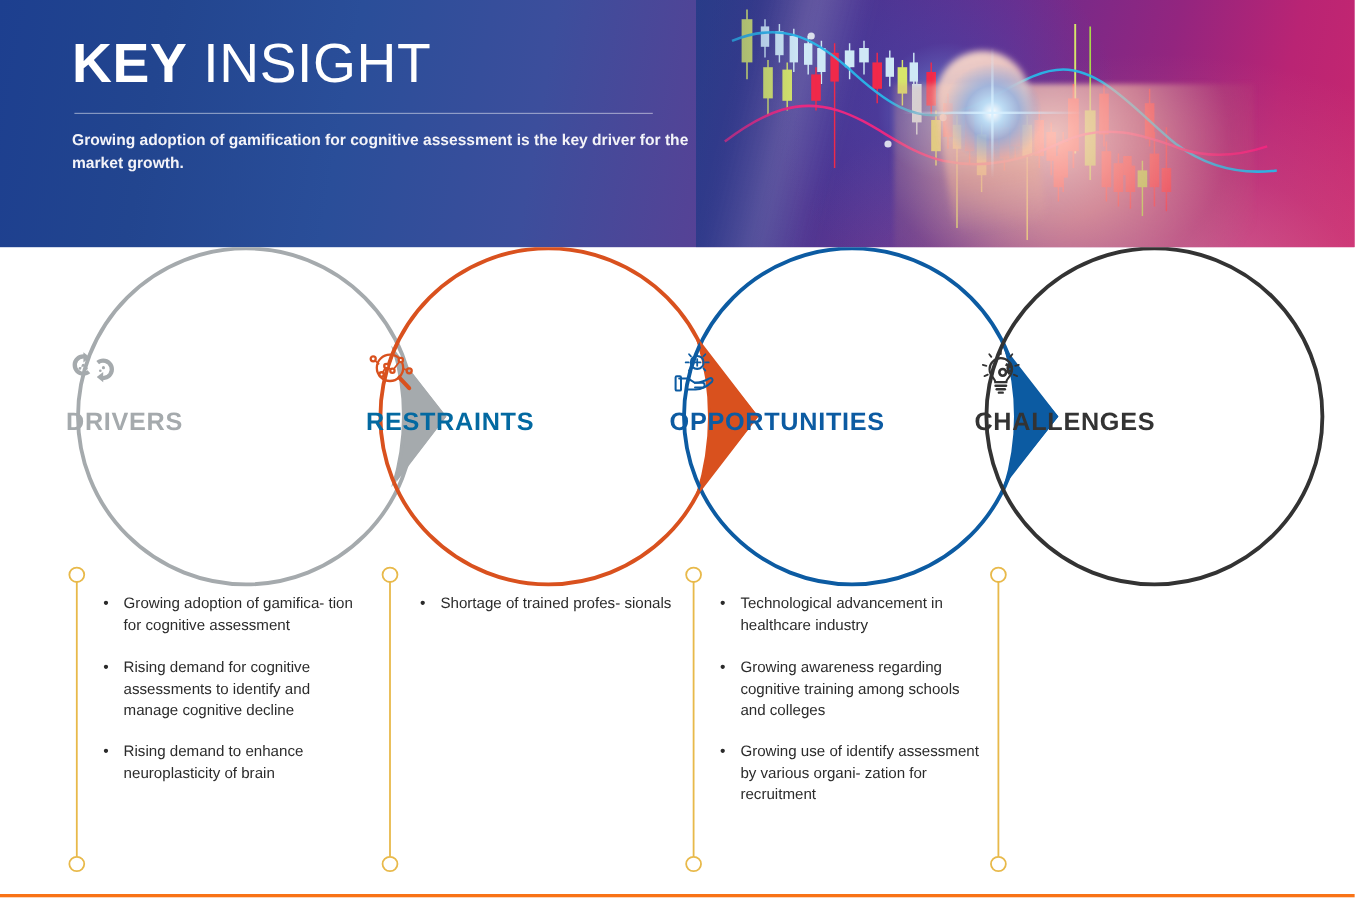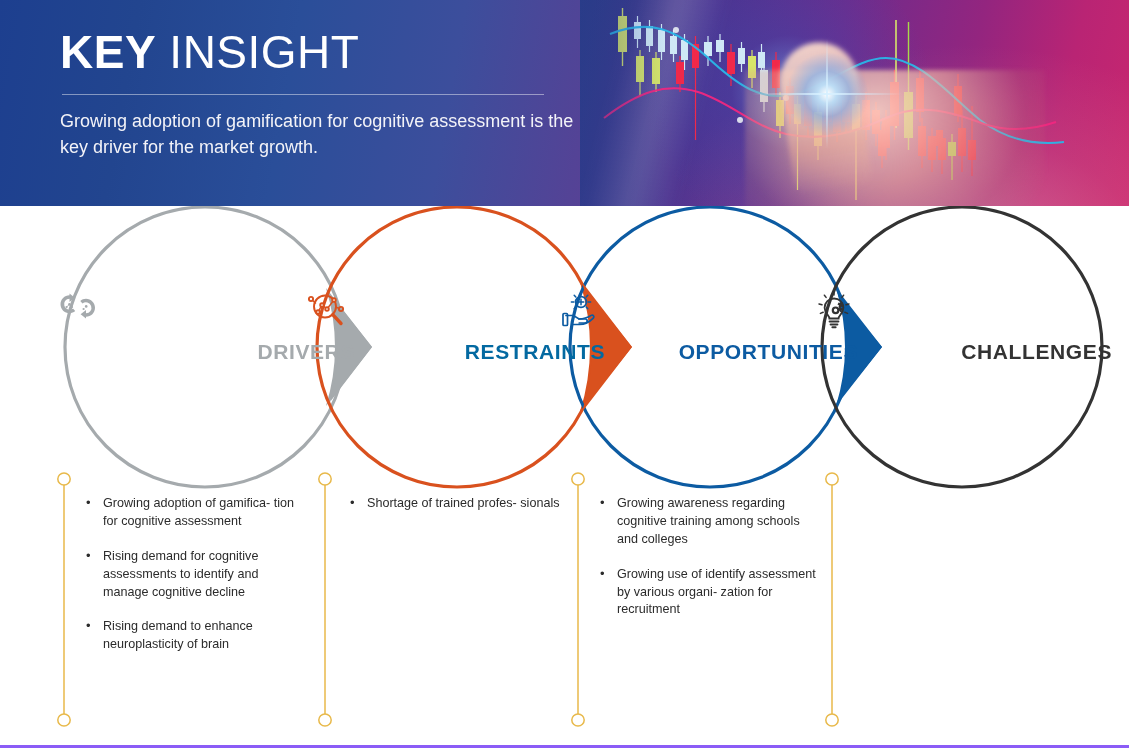--- a/index.html
+++ b/index.html
@@ -11,21 +11,21 @@
     overflow: hidden;
     font-family: "Liberation Sans", sans-serif;
     background: #ffffff;
   }
 
   #page {
     position: relative;
     width: 1129px;
     height: 748px;
     background: #ffffff;
-    border-bottom: 3px solid #8b5cf6;
+    border-bottom: 3px solid #f97316;
     overflow: hidden;
   }
 
   
   .header {
     position: absolute;
     left: 0; top: 0;
     width: 1129px;
     height: 206px;
     overflow: hidden;
@@ -108,32 +108,32 @@
     line-height: 1.08;
     white-space: nowrap;
   }
   .header-title .bold { font-weight: 700; }
   .header-rule {
     width: 482px; height: 1px;
     background: rgba(255,255,255,.45);
     margin: 16px 0 13px 2px;
   }
   .header-sub {
-    font-size: 18px;
+    font-size: 13px;
     line-height: 1.45;
     color: #f3f3f8;
-    font-weight: 400;
+    font-weight: 700;
     max-width: 520px;
   }
 
   
   .circles { position: absolute; left: 0; top: 206px; width: 1129px; height: 290px; }
   .circles svg { position: absolute; left: 0; top: 0; }
 
-  .node { position: absolute; text-align: right; width: 300px; }
+  .node { position: absolute; text-align: left; width: 300px; }
   .node .icon { height: 44px; display: flex; align-items: flex-end; justify-content: center; }
   .node .label {
     font-size: 21px;
     font-weight: 700;
     letter-spacing: .6px;
     margin-top: 5px;
   }
   .node-drivers       { left: 55px;  top: 85px; }
   .node-restraints    { left: 305px; top: 85px; }
   .node-opportunities { left: 558px; top: 85px; }
@@ -442,20 +442,21 @@
       <div class="bullet">Rising demand for cognitive assessments to identify and manage cognitive decline</div>
       <div class="bullet">Rising demand to enhance neuroplasticity of brain</div>
     </div>
 
     <div class="col col-1">
       <div class="bullet">Shortage of trained profes-
 sionals</div>
     </div>
 
     <div class="col col-2">
+      <div class="bullet">Technological advancement in healthcare industry</div>
       <div class="bullet">Growing awareness regarding cognitive training among schools and colleges</div>
       <div class="bullet">Growing use of identify assessment by various organi-
 zation for recruitment</div>
     </div>
 
 
   </div>
 
 </div>
 

